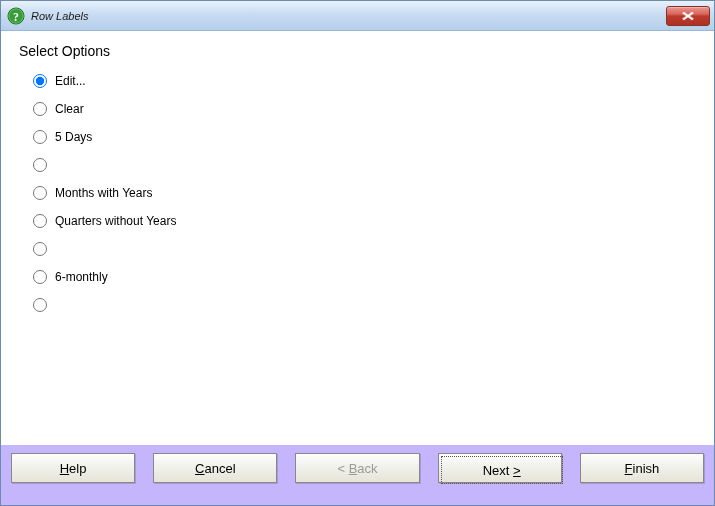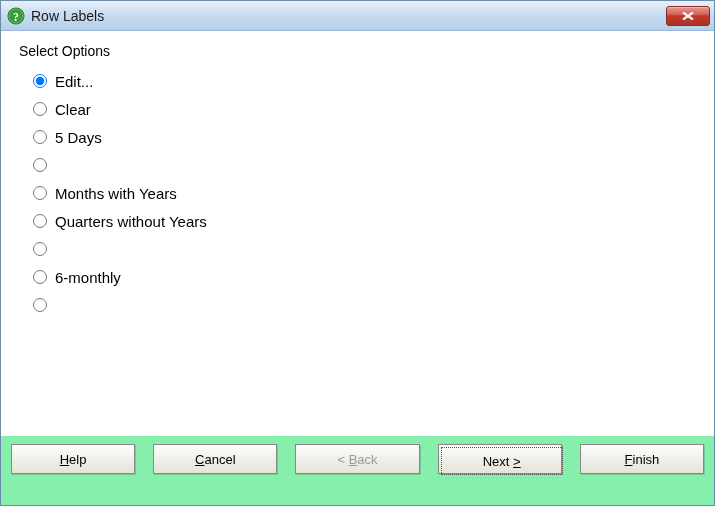--- a/index.html
+++ b/index.html
@@ -33,23 +33,24 @@
       position: relative;
     }
     .titlebar .icon {
       width: 18px;
       height: 18px;
       margin-right: 6px;
       flex-shrink: 0;
     }
     .titlebar .title {
       color: #1a1a1a;
-      font-size: 14px;
+      font-size: 11px;
       flex: 1;
       white-space: nowrap;
+      font-style: italic;
     }
     .close-btn {
       width: 44px;
       height: 20px;
       background: linear-gradient(to bottom, #e69a93 0%, #d6655c 40%, #c0392b 50%, #a93226 100%);
       border: 1px solid #8b2f25;
       border-radius: 3px;
       display: flex;
       align-items: center;
       justify-content: center;
@@ -78,30 +79,30 @@
       height: 28px;
       cursor: pointer;
     }
     .radio-item input[type="radio"] {
       width: 14px;
       height: 14px;
       margin-right: 8px;
       cursor: pointer;
     }
     .radio-item label {
-      font-size: 15px;
+      font-size: 12px;
       color: #000;
       cursor: pointer;
     }
     .button-row {
       display: flex;
-      padding: 8px 10px 31px 10px;
+      padding: 8px 10px 22px 10px;
       gap: 18px;
       justify-content: flex-start;
-      background: #86efac;
+      background: #c4b5fd;
     }
     .btn {
       width: 128px;
       height: 30px;
       background: linear-gradient(to bottom, #fdfdfd 0%, #f0f0ea 50%, #e6e4d8 100%);
       border: 1px solid #888;
       font-family: Tahoma, Arial, sans-serif;
       font-size: 13px;
       color: #000;
       cursor: pointer;

